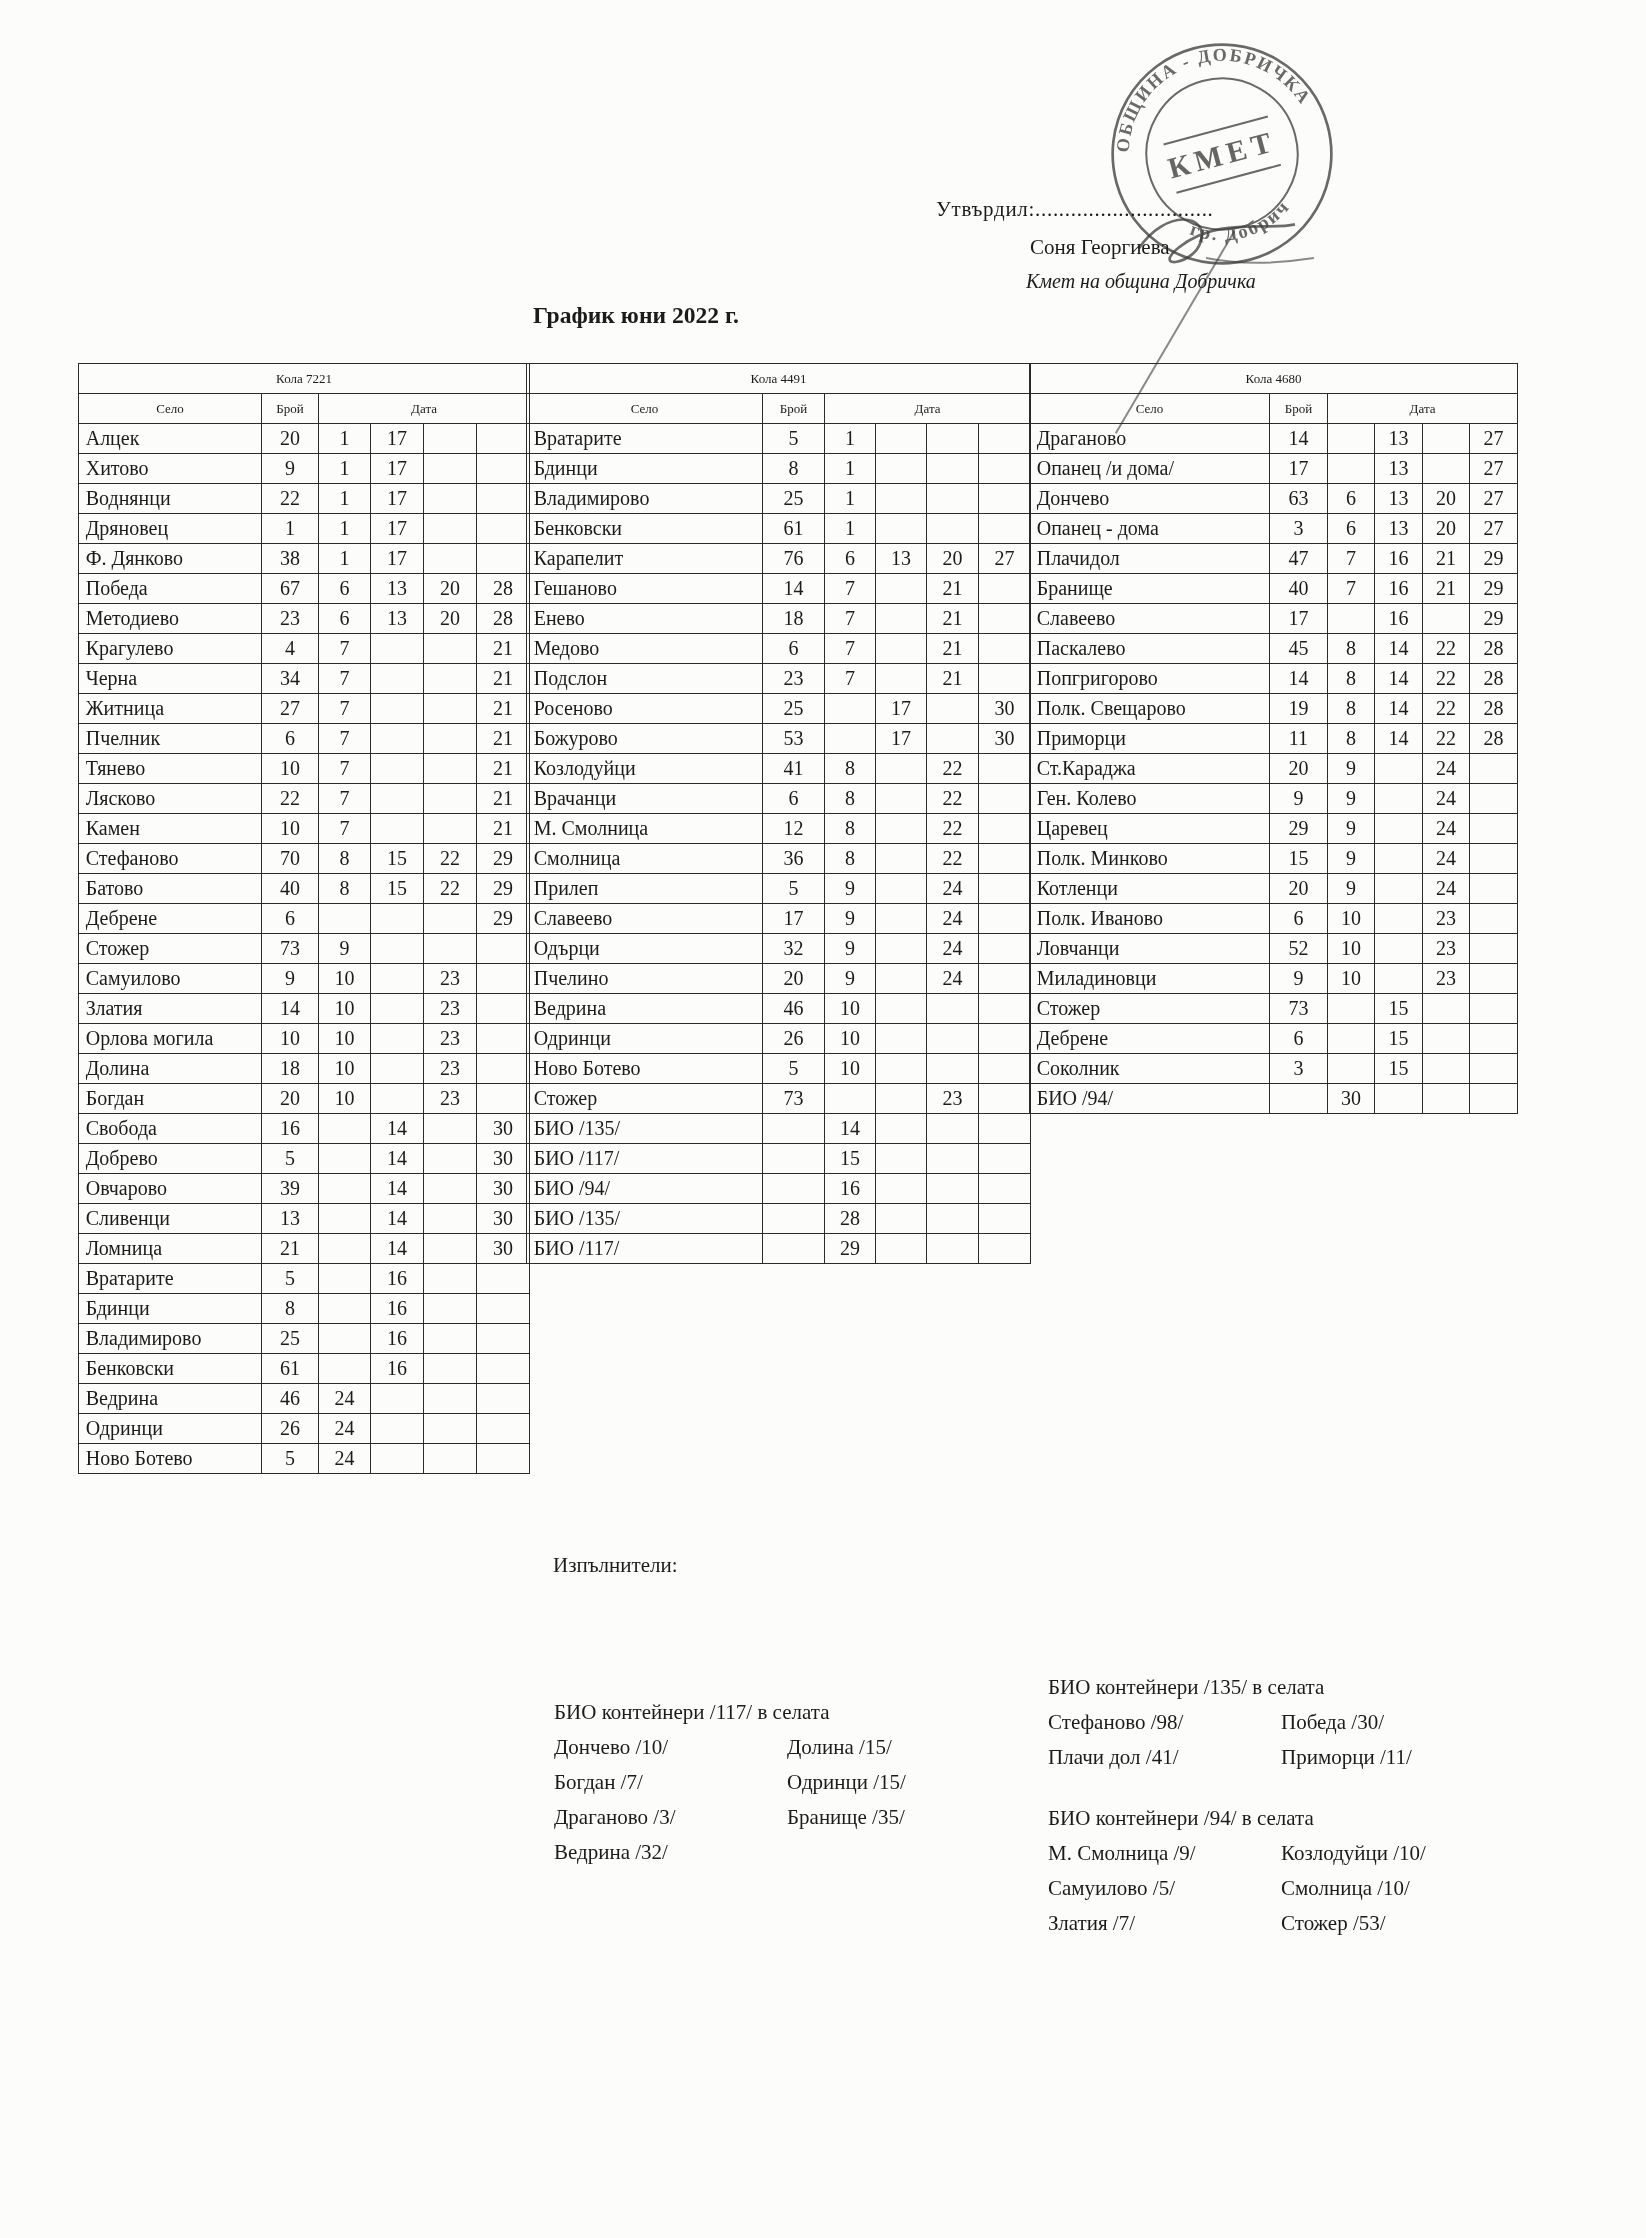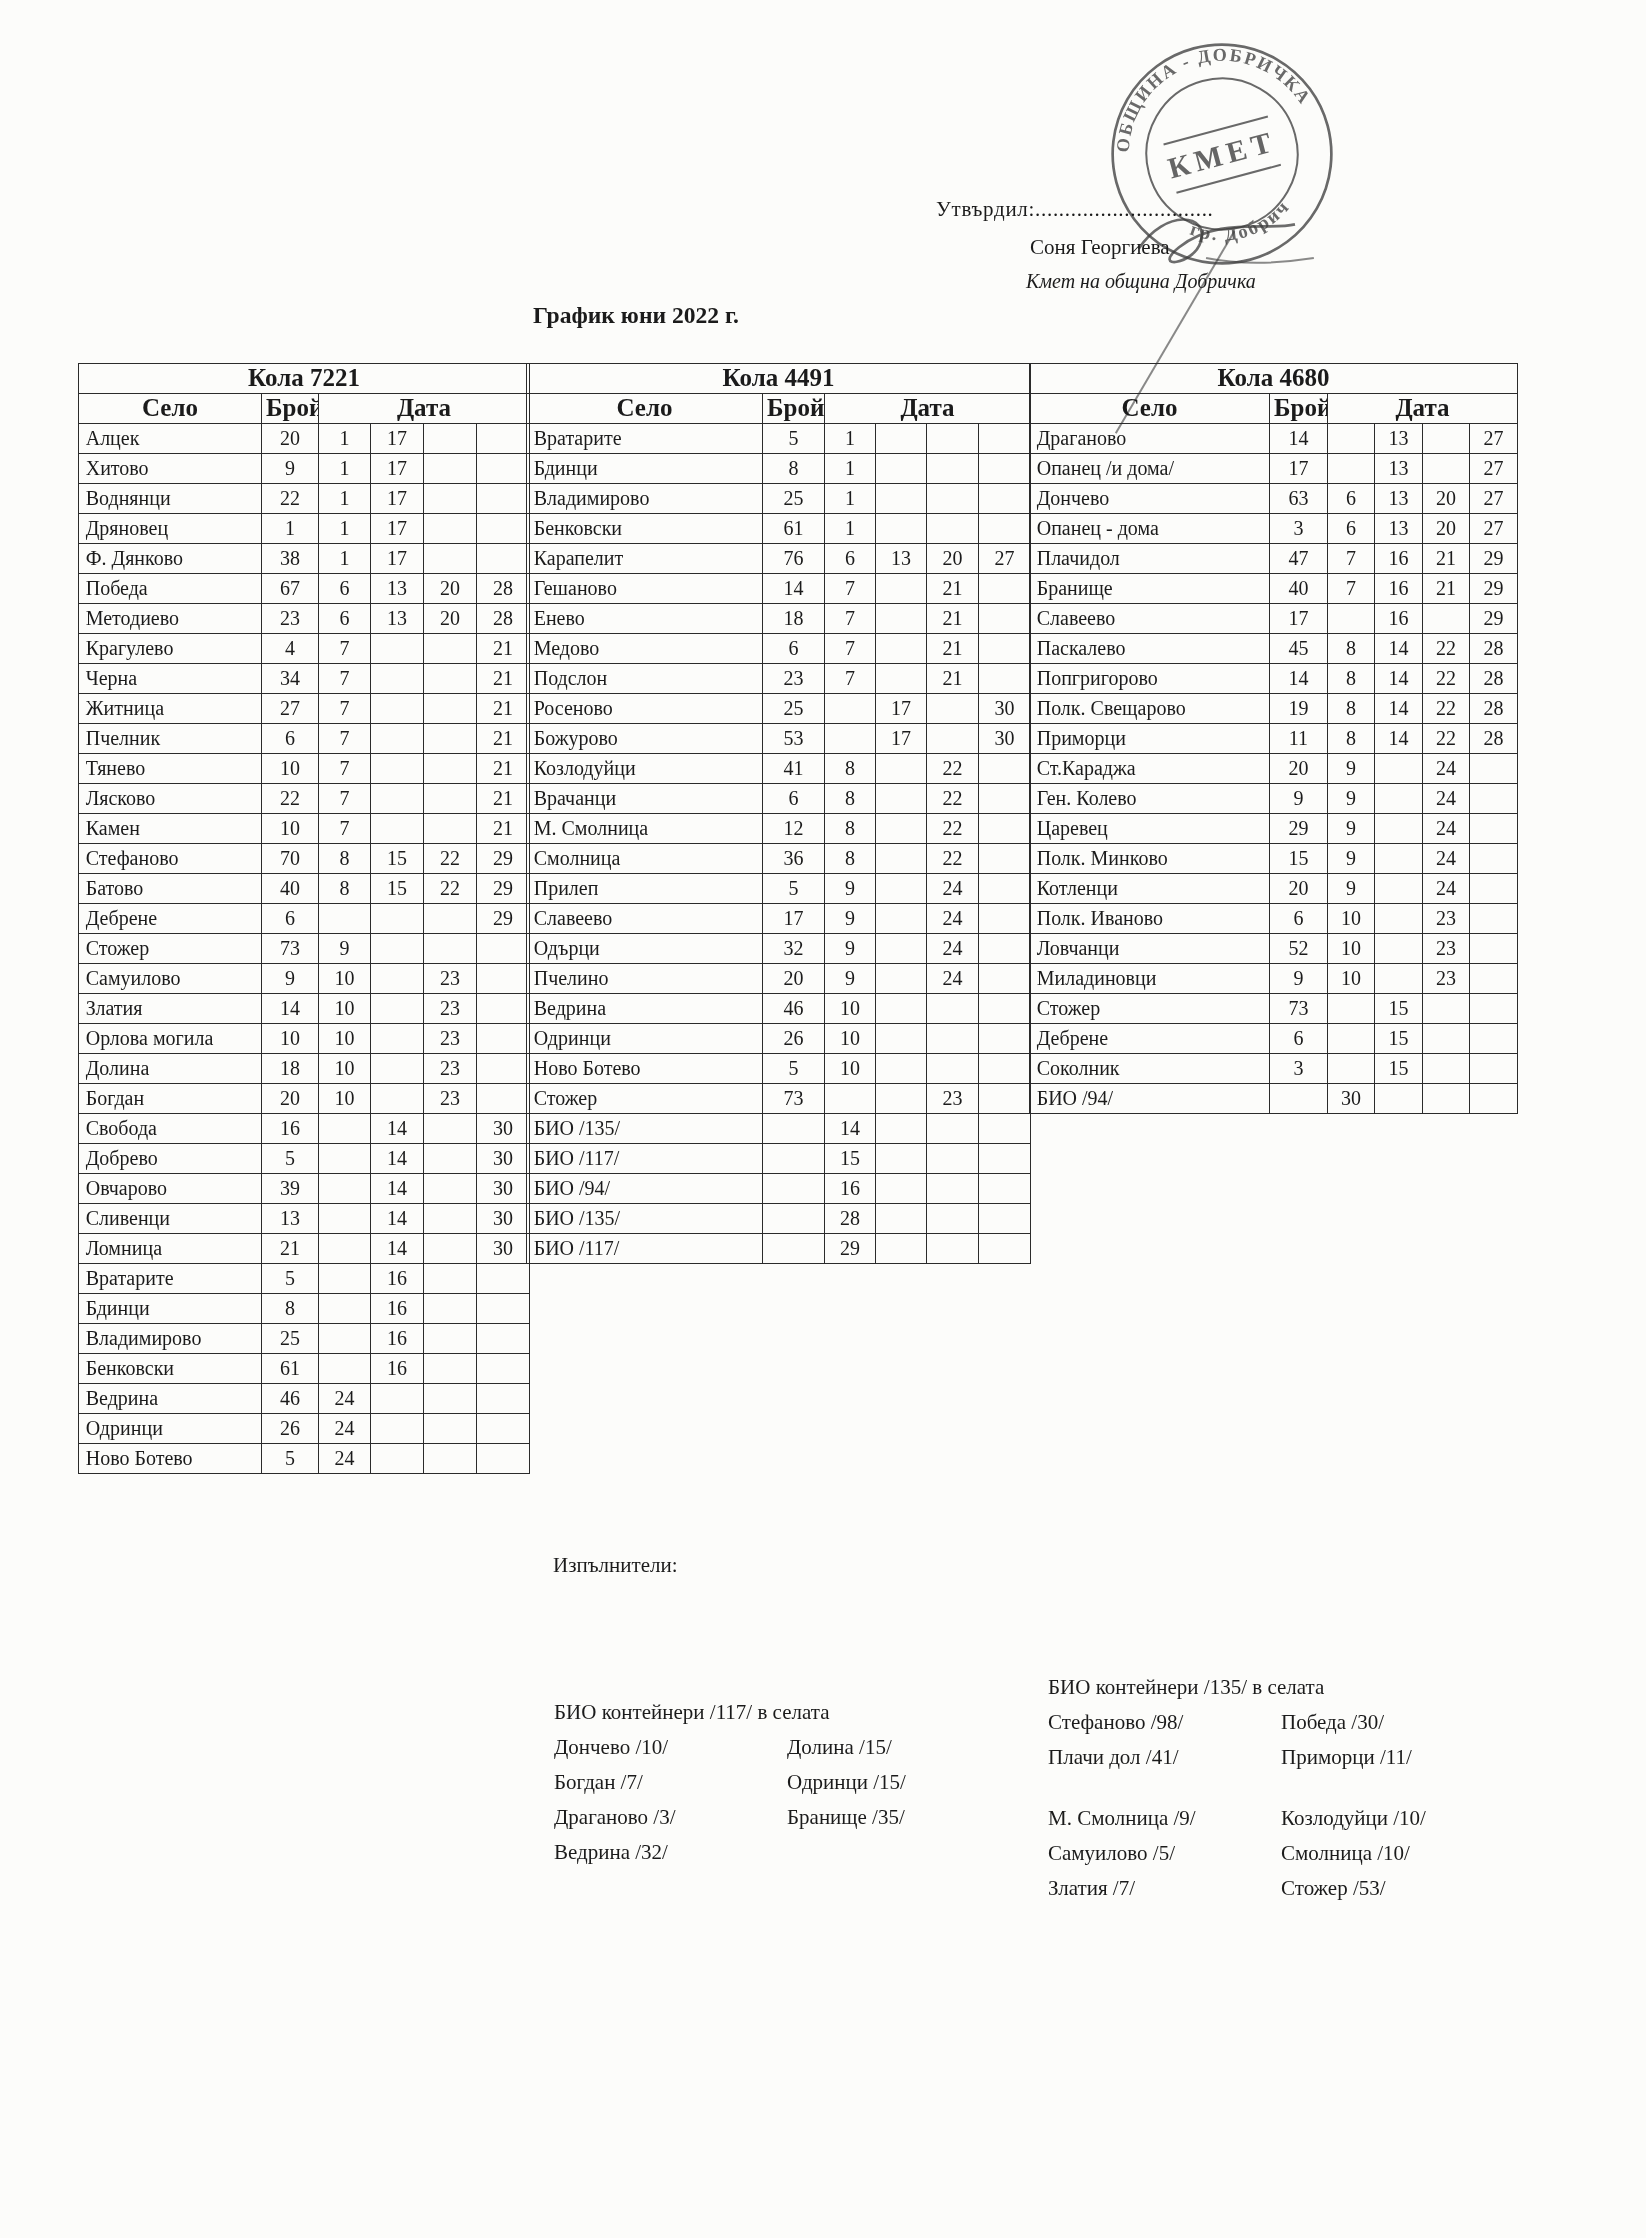--- a/index.html
+++ b/index.html
@@ -17,21 +17,21 @@
   .approval-label { font-size:21px; letter-spacing:0.7px; }
   .approver-name  { font-size:21px; }
   .approver-role  { font-size:20px; font-style:italic; }
 
   .tbl table { border-collapse:collapse; table-layout:fixed; }
   .tbl th, .tbl td {
     border:1.3px solid #2b2b2b; height:30px; padding:0 4px;
     font-size:20px; line-height:1.05; text-align:center;
     white-space:nowrap; overflow:hidden;
   }
-  .tbl thead th { font-weight:bold; font-size:25px;margin-top:20px; }
+  .tbl thead th { font-weight:normal; font-size:13px;margin-top:20px; }
   .tbl td.c-village { text-align:left; padding-left:6.7px; }
 
   .block-title { font-size:21px; line-height:35px; white-space:nowrap; }
   .footer-block .line { font-size:21px; line-height:35px; white-space:nowrap; }
   .pair-row  { font-size:21px; line-height:35px; white-space:nowrap; }
   .pair-cell { display:inline-block; min-width:233px; }
 
   .stamp-wrap { transform:rotate(-15deg); opacity:.82; }
   .marks { pointer-events:none; }
 </style>
@@ -849,20 +849,21 @@
     <div class="block-title">БИО контейнери /117/ в селата</div>
     <div>
         <div class="pair-row"><span class="pair-cell">Дончево /10/</span><span class="pair-cell">Долина /15/</span></div>
         <div class="pair-row"><span class="pair-cell">Богдан /7/</span><span class="pair-cell">Одринци /15/</span></div>
         <div class="pair-row"><span class="pair-cell">Драганово /3/</span><span class="pair-cell">Бранище /35/</span></div>
         <div class="pair-row"><span class="pair-cell">Ведрина /32/</span><span class="pair-cell"></span></div>
       </div>
   </div>
 
   <div class="abs footer-block" style="left:1048px; top:1801px;">
+    <div class="block-title">БИО контейнери /94/ в селата</div>
     <div>
         <div class="pair-row"><span class="pair-cell">М. Смолница /9/</span><span class="pair-cell">Козлодуйци /10/</span></div>
         <div class="pair-row"><span class="pair-cell">Самуилово /5/</span><span class="pair-cell">Смолница /10/</span></div>
         <div class="pair-row"><span class="pair-cell">Златия /7/</span><span class="pair-cell">Стожер /53/</span></div>
       </div>
   </div>
 
 </div>
 
 

